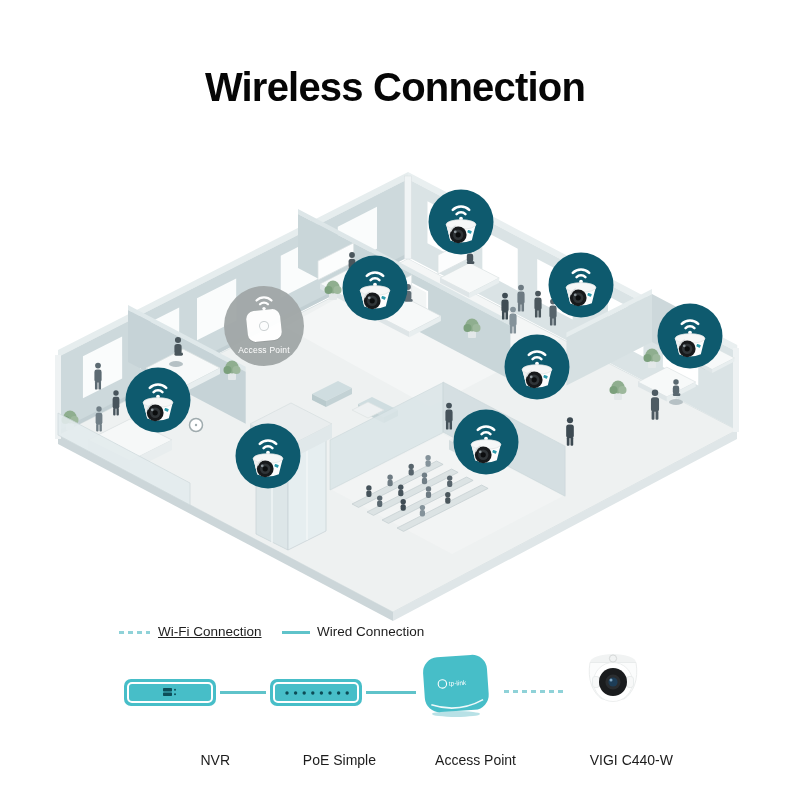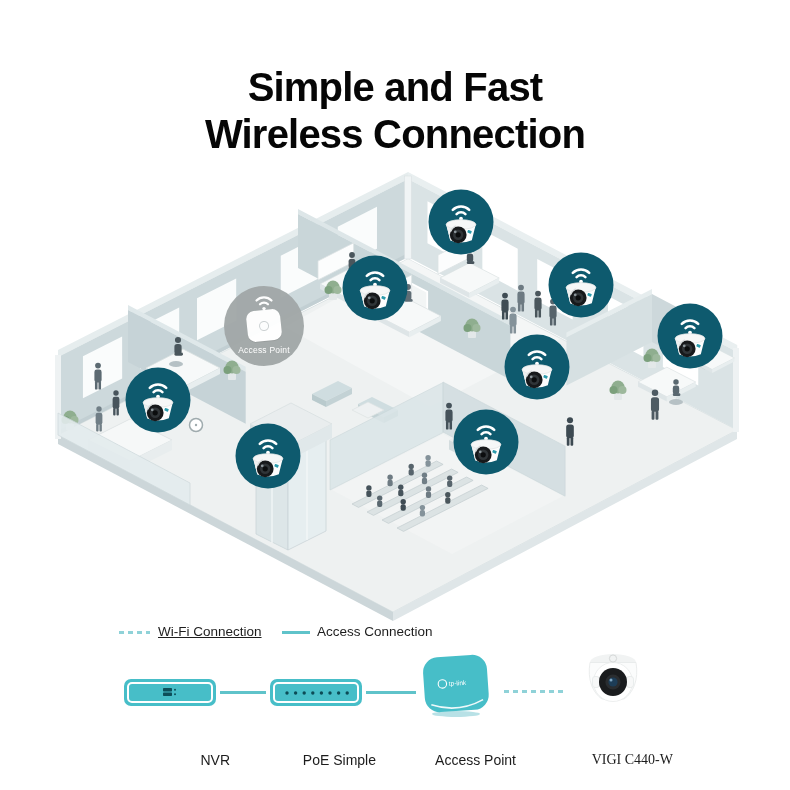--- a/index.html
+++ b/index.html
@@ -29,21 +29,20 @@
              display:flex;align-items:center;justify-content:center;}
   .dev-label{position:absolute;top:752px;width:120px;text-align:right;font-size:14px;color:#1c1c1c;}
   .dev-svg{position:absolute;}
 </style>
 </head>
 <body>
 
 <div class="stage">
 
   <div class="title">
-    <div>Simple and Fast</div>
     <div>Wireless Connection</div>
   </div>
 
   <svg class="floorplan" width="790" height="452" viewBox="0 0 790 452">
     <defs>
       <g id="pstand">
           <circle cx="0" cy="-28" r="3.6"></circle>
           <rect x="-4.5" y="-23" width="9" height="16" rx="3"></rect>
           <rect x="-3.8" y="-8" width="3.2" height="10" rx="1.2"></rect>
           <rect x="0.6" y="-8" width="3.2" height="10" rx="1.2"></rect>
@@ -241,21 +240,21 @@
     </svg>
     <div class="ap-dev">
       <div class="ap-dev-logo"></div>
     </div>
     <div class="ap-label">Access Point</div>
   </div>
 
   <div class="leg-line-dash" style="left:119px;top:631px;width:31px;"></div>
   <div class="leg-label" style="left:158px;top:624px;text-decoration:underline;">Wi-Fi Connection</div>
   <div class="leg-line-solid" style="left:282px;top:631px;width:28px;"></div>
-  <div class="leg-label" style="left:317px;top:624px;">Access Connection</div>
+  <div class="leg-label" style="left:317px;top:624px;">Wired Connection</div>
 
   <div class="dev-box" style="left:124px;top:679px;">
     <div class="dev-inner">
       <svg width="16" height="11" viewBox="0 0 16 11">
         <rect x="1" y="1" width="9" height="3.4" rx="0.7" fill="#0d4f5a"></rect>
         <rect x="1" y="5.6" width="9" height="3.4" rx="0.7" fill="#0d4f5a"></rect>
         <circle cx="13" cy="2.7" r="1" fill="#0d4f5a"></circle>
         <circle cx="13" cy="7.3" r="1" fill="#0d4f5a"></circle>
       </svg>
     </div>
@@ -298,21 +297,21 @@
     <circle cx="42" cy="34" r="14" fill="#1a1c1e"></circle>
     <circle cx="42" cy="34" r="7.6" fill="#2a2d30"></circle>
     <circle cx="42" cy="34" r="4.6" fill="#1d3d57"></circle>
     <circle cx="40" cy="32" r="1.5" fill="#7fa6c2"></circle>
     <circle cx="42" cy="10.5" r="3.6" fill="none" stroke="#d5d8d8" stroke-width="1"></circle>
   </svg>
 
   <div class="dev-label" style="left:110px;">NVR</div>
   <div class="dev-label" style="left:256px;">PoE Simple</div>
   <div class="dev-label" style="left:396px;">Access Point</div>
-  <div class="dev-label" style="left:553px;font-family:Liberation Serif, serif;">VIGI C440-W</div>
+  <div class="dev-label" style="left:553px;">VIGI C440-W</div>
 
 <div class="camera-badge" style="left: 428px; top: 189px;">
       <svg width="66" height="66" viewBox="0 0 66 66">
         <circle cx="33" cy="33" r="32.5" class="badge-bg"></circle>
         <g stroke="#fff" stroke-width="2.6" fill="none" stroke-linecap="round">
           <path d="M24.8 20.9 a11.6 11.6 0 0 1 16.4 0"></path>
           <path d="M28.6 25.1 a6.2 6.2 0 0 1 8.8 0"></path>
         </g>
         <circle cx="33" cy="29.6" r="1.9" fill="#fff"></circle>
         <g transform="translate(33 45)">

